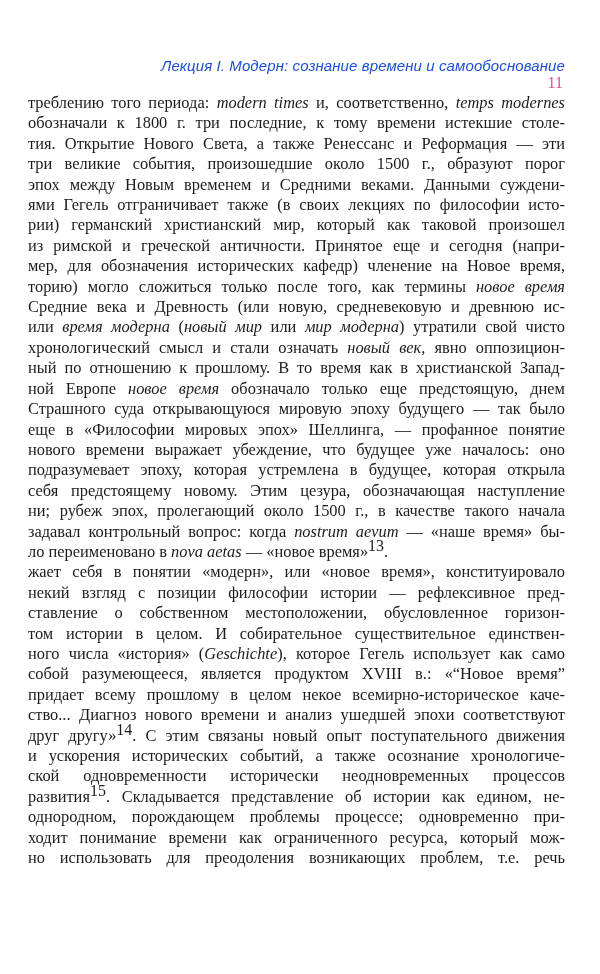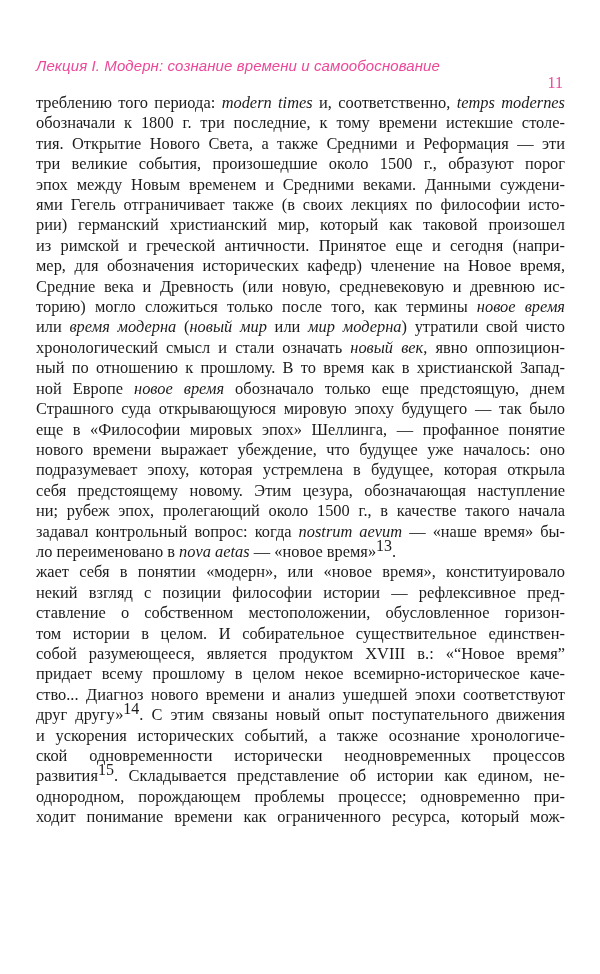--- a/index.html
+++ b/index.html
@@ -11,35 +11,35 @@
     background:#ffffff;
     color:#1e1e1e;
     overflow:hidden;
   }
   .header {
     position:absolute;
     left:36px; right:35px; top:56px;
     height:22px;
   }
   .running-title {
-    text-align:left;
+    text-align:right;
     font:italic 15px/20px "Liberation Sans", sans-serif;
-    color:#ec4899;
+    color:#1d4ed8;
     letter-spacing:0.1px;
   }
   .page-number {
     position:absolute;
     right:2px; top:17px;
     font:16px/20px "Liberation Serif", serif;
     color:#ec4899;
     margin-left:28px;
   }
   .body-text {
     position:absolute;
-    left:36px; right:35px; top:93px;
+    left:28px; right:35px; top:93px;
     font:16.4px/20.4px "Liberation Serif", serif;
     color:#1b1b1b;
   }
   .para { margin:0; }
   .line {
     text-align:justify;
     text-align-last:justify;
     white-space:normal;
   }
   .line.end { text-align-last:left; }
@@ -57,51 +57,53 @@
 
 <div class="page">
   <div class="header">
     <div class="running-title">Лекция I. Модерн: сознание времени и самообоснование</div>
     <div class="page-number">11</div>
   </div>
   <div class="body-text">
       <div class="para">
         <div class="line"><span>треблению того периода: </span><i>modern times</i><span> и, соответственно, </span><i>temps modernes</i></div>
         <div class="line"><span>обозначали к 1800 г. три последние, к тому времени истекшие столе-</span></div>
-        <div class="line"><span>тия. Открытие Нового Света, а также Средними и Реформация — эти</span></div>
+        <div class="line"><span>тия. Открытие Нового Света, а также Ренессанс и Реформация — эти</span></div>
         <div class="line"><span>три великие события, произошедшие около 1500 г., образуют порог</span></div>
         <div class="line"><span>эпох между Новым временем и Средними веками. Данными суждени-</span></div>
         <div class="line"><span>ями Гегель отграничивает также (в своих лекциях по философии исто-</span></div>
         <div class="line"><span>рии) германский христианский мир, который как таковой произошел</span></div>
         <div class="line"><span>из римской и греческой античности. Принятое еще и сегодня (напри-</span></div>
         <div class="line"><span>мер, для обозначения исторических кафедр) членение на Новое время,</span></div>
+        <div class="line"><span>торию) могло сложиться только после того, как термины </span><i>новое время</i></div>
         <div class="line"><span>Средние века и Древность (или новую, средневековую и древнюю ис-</span></div>
-        <div class="line"><span>торию) могло сложиться только после того, как термины </span><i>новое время</i></div>
         <div class="line"><span>или </span><i>время модерна</i><span> (</span><i>новый мир</i><span> или </span><i>мир модерна</i><span>) утратили свой чисто</span></div>
         <div class="line"><span>хронологический смысл и стали означать </span><i>новый век</i><span>, явно оппозицион-</span></div>
         <div class="line"><span>ный по отношению к прошлому. В то время как в христианской Запад-</span></div>
         <div class="line"><span>ной Европе </span><i>новое время</i><span> обозначало только еще предстоящую, днем</span></div>
         <div class="line"><span>Страшного суда открывающуюся мировую эпоху будущего — так было</span></div>
         <div class="line"><span>еще в «Философии мировых эпох» Шеллинга, — профанное понятие</span></div>
         <div class="line"><span>нового времени выражает убеждение, что будущее уже началось: оно</span></div>
         <div class="line"><span>подразумевает эпоху, которая устремлена в будущее, которая открыла</span></div>
         <div class="line"><span>себя предстоящему новому. Этим цезура, обозначающая наступление</span></div>
         <div class="line"><span>ни; рубеж эпох, пролегающий около 1500 г., в качестве такого начала</span></div>
         <div class="line"><span>задавал контрольный вопрос: когда </span><i>nostrum aevum</i><span> — «наше время» бы-</span></div>
         <div class="line end"><span>ло переименовано в </span><i>nova aetas</i><span> — «новое время»</span><sup>13</sup><span>.</span></div>
       </div>
       <div class="para">
         <div class="line"><span>жает себя в понятии «модерн», или «новое время», конституировало</span></div>
         <div class="line"><span>некий взгляд с позиции философии истории — рефлексивное пред-</span></div>
         <div class="line"><span>ставление о собственном местоположении, обусловленное горизон-</span></div>
         <div class="line"><span>том истории в целом. И собирательное существительное единствен-</span></div>
+        <div class="line"><span>ного числа «история» (</span><i>Geschichte</i><span>), которое Гегель использует как само</span></div>
         <div class="line"><span>собой разумеющееся, является продуктом XVIII в.: «“Новое время”</span></div>
         <div class="line"><span>придает всему прошлому в целом некое всемирно-историческое каче-</span></div>
         <div class="line"><span>ство... Диагноз нового времени и анализ ушедшей эпохи соответствуют</span></div>
         <div class="line"><span>друг другу»</span><sup>14</sup><span>. С этим связаны новый опыт поступательного движения</span></div>
         <div class="line"><span>и ускорения исторических событий, а также осознание хронологиче-</span></div>
         <div class="line"><span>ской одновременности исторически неодновременных процессов</span></div>
         <div class="line"><span>развития</span><sup>15</sup><span>. Складывается представление об истории как едином, не-</span></div>
         <div class="line"><span>однородном, порождающем проблемы процессе; одновременно при-</span></div>
         <div class="line"><span>ходит понимание времени как ограниченного ресурса, который мож-</span></div>
+        <div class="line"><span>но использовать для преодоления возникающих проблем, т.е. речь</span></div>
       </div>
     </div>
 </div>
 
 </body></html>

